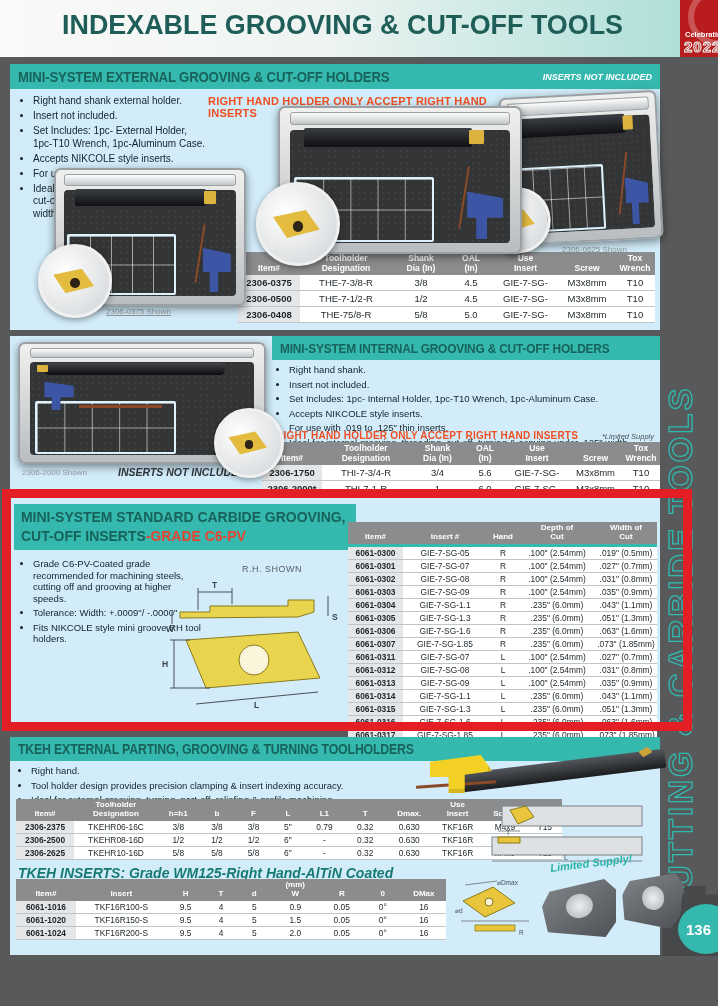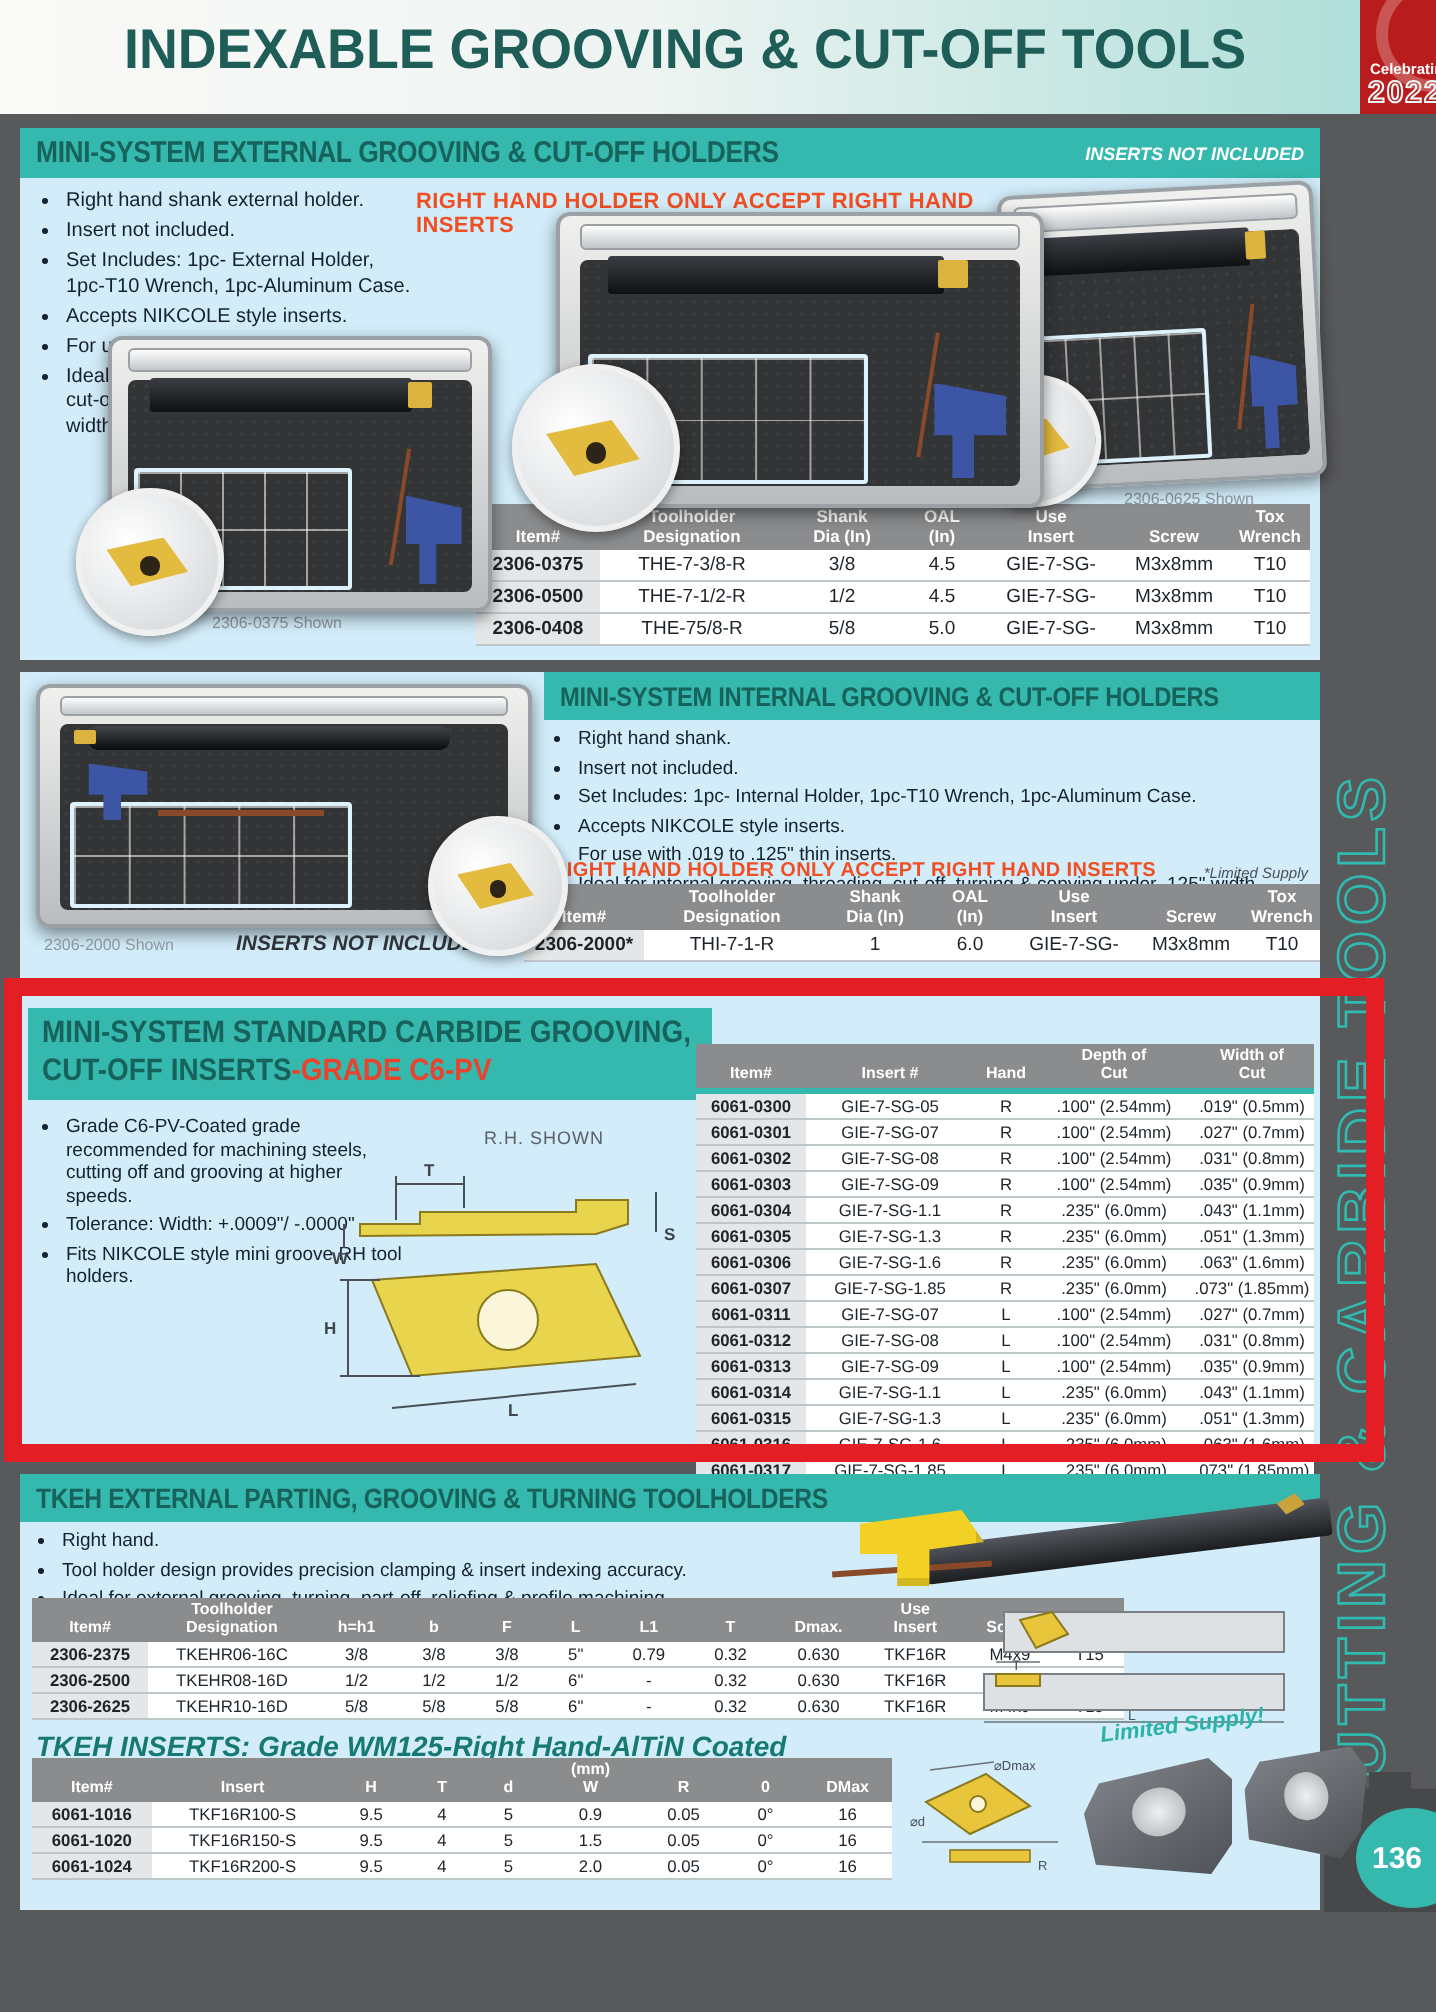--- a/index.html
+++ b/index.html
@@ -176,21 +176,21 @@
     </div>
     <div class="case" style="left:44px; top:104px; width:192px; height:138px; z-index:4;">
       <div class="lid"></div>
       <div class="foam"></div>
       <div class="toolbar"></div>
       <div class="tray"></div>
       <div class="wrench"></div>
       <div class="rod"></div>
       <div class="loupe" style="left:-18px; bottom:-14px; width:74px; height:74px;"></div>
     </div>
-    <div class="caption" style="position:absolute; left:96px; top:243px;">2306-0375 Shown</div>
+    <div class="caption" style="position:absolute; left:96px; top:243px;text-decoration:underline;">2306-0375 Shown</div>
     <div class="caption" style="position:absolute; left:386px; top:183px;">2306-0500 Shown</div>
     <div class="caption" style="position:absolute; left:552px; top:181px;">2306-0625 Shown</div>
 
     <table class="cat" style="position:absolute; left:228px; top:188px; width:417px;">
       <colgroup>
           <col style="width:62px">
           <col style="width:92px">
           <col style="width:58px">
           <col style="width:42px">
           <col style="width:67px">
@@ -291,20 +291,29 @@
             <th>OAL
 (In)</th>
             <th>Use
 Insert</th>
             <th>Screw</th>
             <th>Tox
 Wrench</th>
           </tr>
         </thead>
         <tbody>
+          <tr>
+            <td>2306-1750</td>
+            <td>THI-7-3/4-R</td>
+            <td>3/4</td>
+            <td>5.6</td>
+            <td>GIE-7-SG-</td>
+            <td>M3x8mm</td>
+            <td>T10</td>
+          </tr>
           <tr>
             <td>2306-2000*</td>
             <td>THI-7-1-R</td>
             <td>1</td>
             <td>6.0</td>
             <td>GIE-7-SG-</td>
             <td>M3x8mm</td>
             <td>T10</td>
           </tr>
         </tbody>

